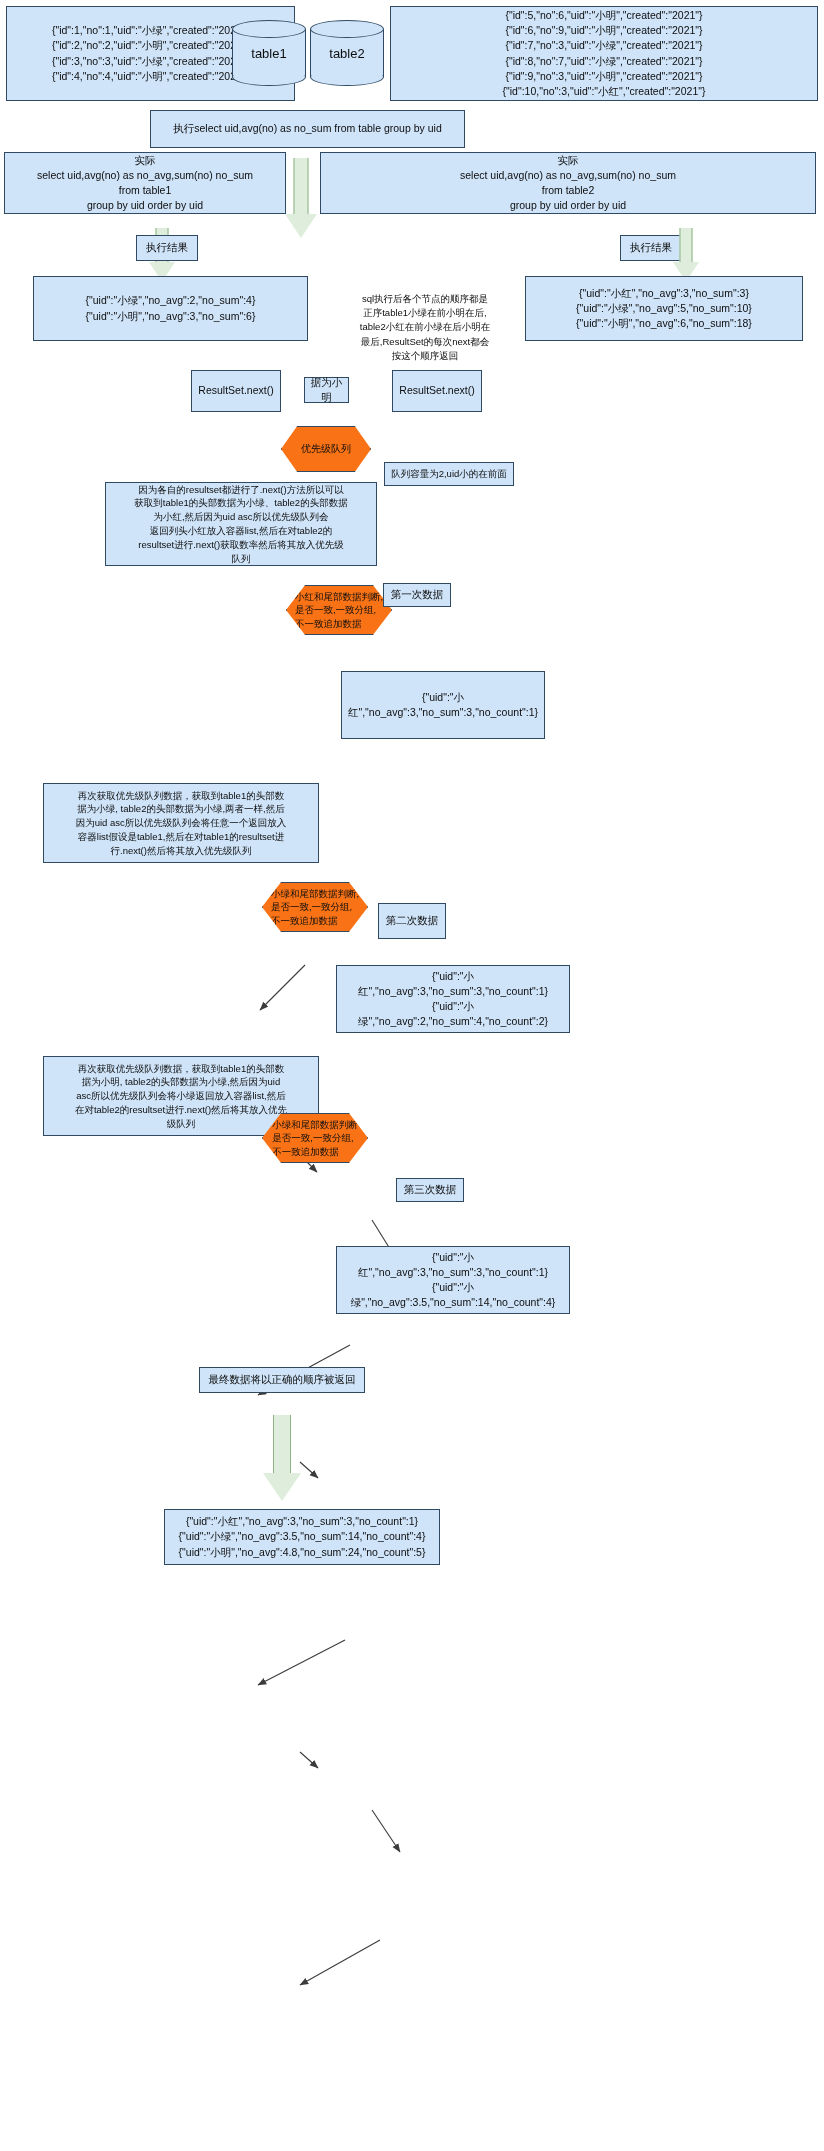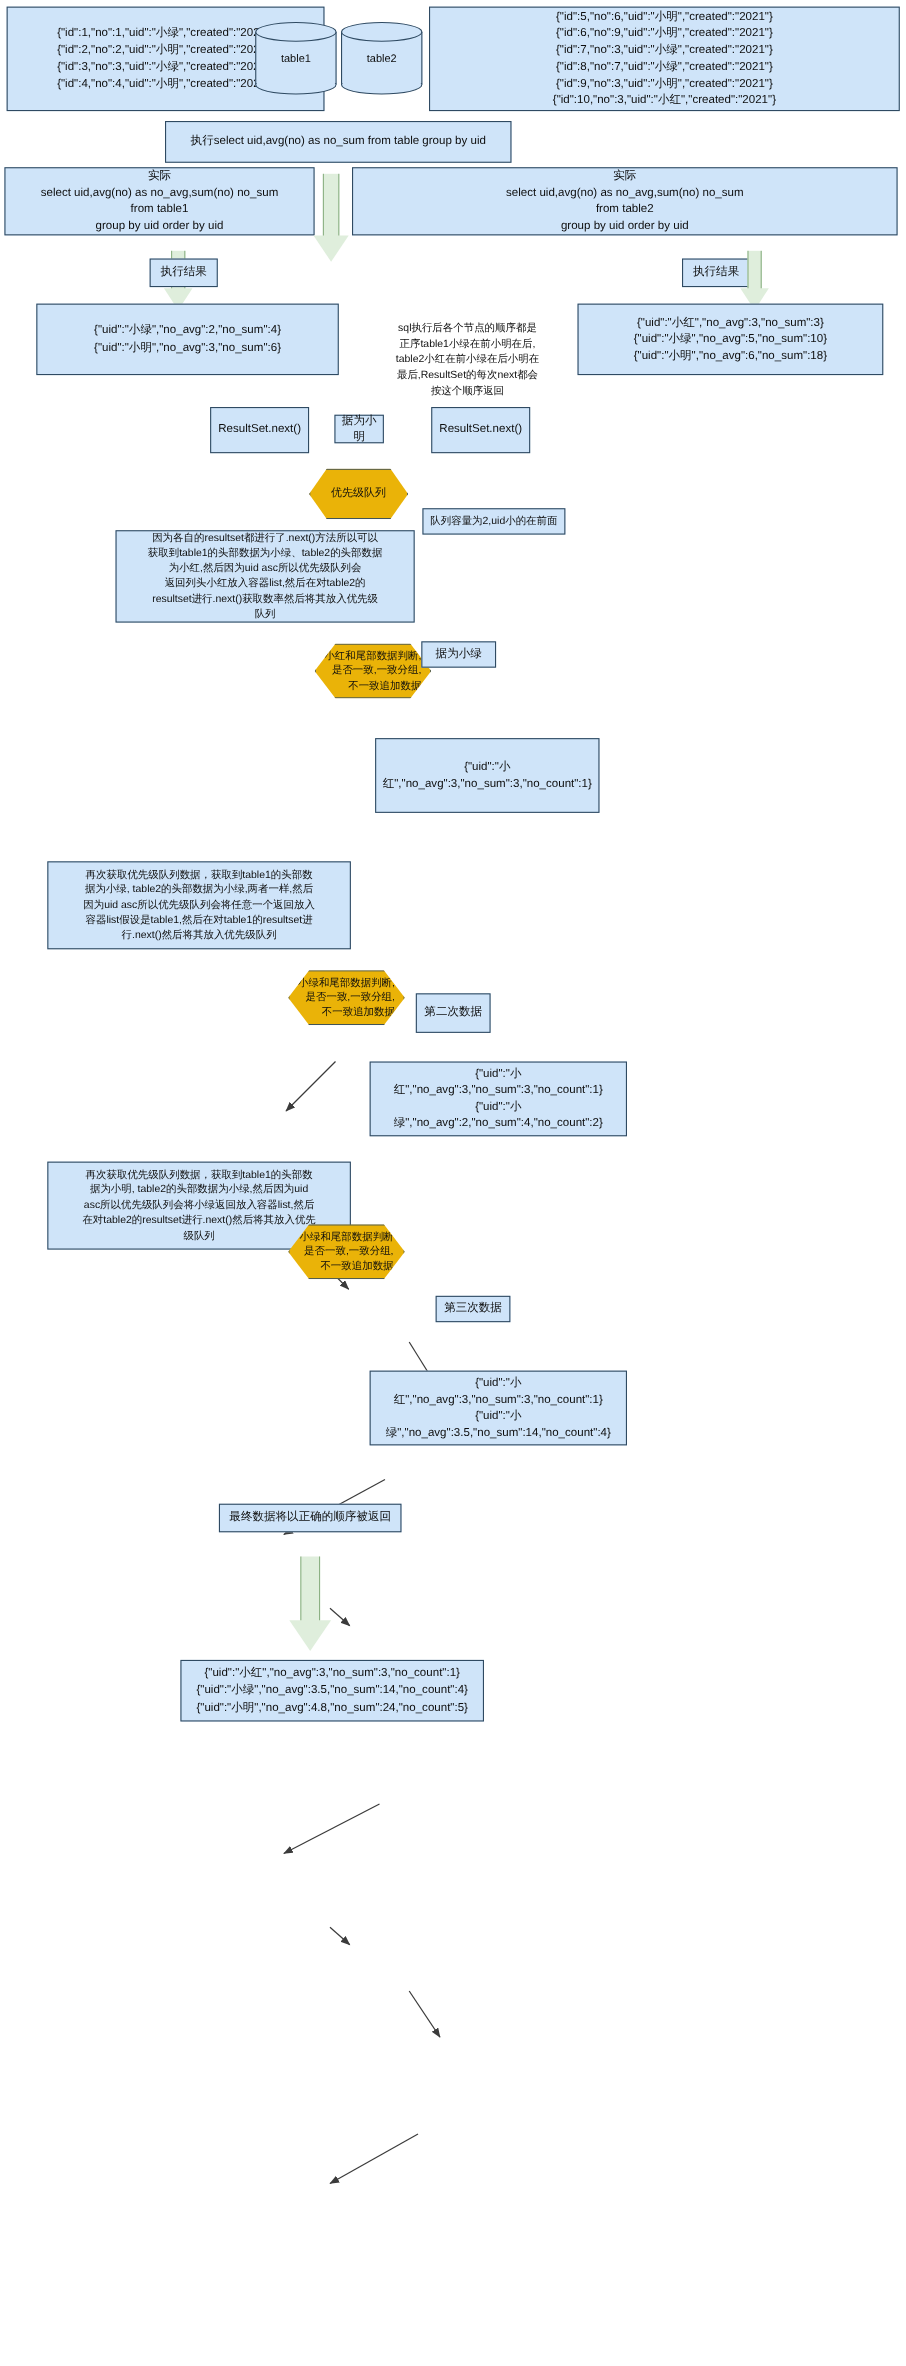--- a/index.html
+++ b/index.html
@@ -14,23 +14,23 @@
   .plain.left{align-items:flex-start;justify-content:flex-start;text-align:left;}
   .cyl{position:absolute;box-sizing:border-box;}
   .cyl .body{position:absolute;left:0;right:0;top:9px;bottom:9px;background:#cfe4f9;
        border-left:1.2px solid #2f4a62;border-right:1.2px solid #2f4a62;}
   .cyl .top{position:absolute;left:0;right:0;top:0;height:18px;border-radius:50%;
        background:#cfe4f9;border:1.2px solid #2f4a62;box-sizing:border-box;}
   .cyl .bot{position:absolute;left:0;right:0;bottom:0;height:18px;border-radius:50%;
        background:#cfe4f9;border:1.2px solid #2f4a62;box-sizing:border-box;
        clip-path:polygon(0 42%,100% 42%,100% 110%,0 110%);}
   .cyl .lbl{position:absolute;left:0;right:0;top:0;bottom:0;display:flex;
-       align-items:center;justify-content:center;font-size:10px;color:#0d0d0d;}
-  .hex{position:absolute;box-sizing:border-box;background:#eab308;border:1.2px solid #2f4a62;
-       display:flex;align-items:center;justify-content:center;text-align:right;
+       align-items:center;justify-content:center;font-size:13px;color:#0d0d0d;}
+  .hex{position:absolute;box-sizing:border-box;background:#f97316;border:1.2px solid #2f4a62;
+       display:flex;align-items:center;justify-content:center;text-align:left;
        font-size:9.5px;color:#0d0d0d;line-height:1.4;white-space:pre-line;padding:2px;
        clip-path:polygon(18% 0,82% 0,100% 50%,82% 100%,18% 100%,0 50%);}
   .garrow{position:absolute;background:transparent;}
   .garrow .shaft{position:absolute;left:50%;transform:translateX(-50%);
        background:#dfeedc;border-left:1.2px solid #8cb184;border-right:1.2px solid #8cb184;}
   .garrow .head{position:absolute;left:50%;transform:translateX(-50%);width:0;height:0;}
   svg.edges{position:absolute;left:0;top:0;width:824px;height:2151px;pointer-events:none;}
 </style>
 </head>
 <body>
@@ -148,21 +148,21 @@
 获取到table1的头部数据为小绿、table2的头部数据
 为小红,然后因为uid asc所以优先级队列会
 返回列头小红放入容器list,然后在对table2的
 resultset进行.next()获取数率然后将其放入优先级
 队列</div>
 
   <div class="hex" style="left:286px;top:585px;width:106px;height:50px;">小红和尾部数据判断,
 是否一致,一致分组,
 不一致追加数据</div>
 
-  <div class="box" style="left:383px;top:583px;width:68px;height:24px;">据为小绿</div>
+  <div class="box" style="left:383px;top:583px;width:68px;height:24px;">第一次数据</div>
 
   <div class="box" style="left:341px;top:671px;width:204px;height:68px;">{"uid":"小红","no_avg":3,"no_sum":3,"no_count":1}</div>
 
   <div class="box" style="left:43px;top:783px;width:276px;height:80px;font-size:9.5px;">再次获取优先级队列数据，获取到table1的头部数
 据为小绿, table2的头部数据为小绿,两者一样,然后
 因为uid asc所以优先级队列会将任意一个返回放入
 容器list假设是table1,然后在对table1的resultset进
 行.next()然后将其放入优先级队列</div>
 
   <div class="hex" style="left:262px;top:882px;width:106px;height:50px;">小绿和尾部数据判断,

